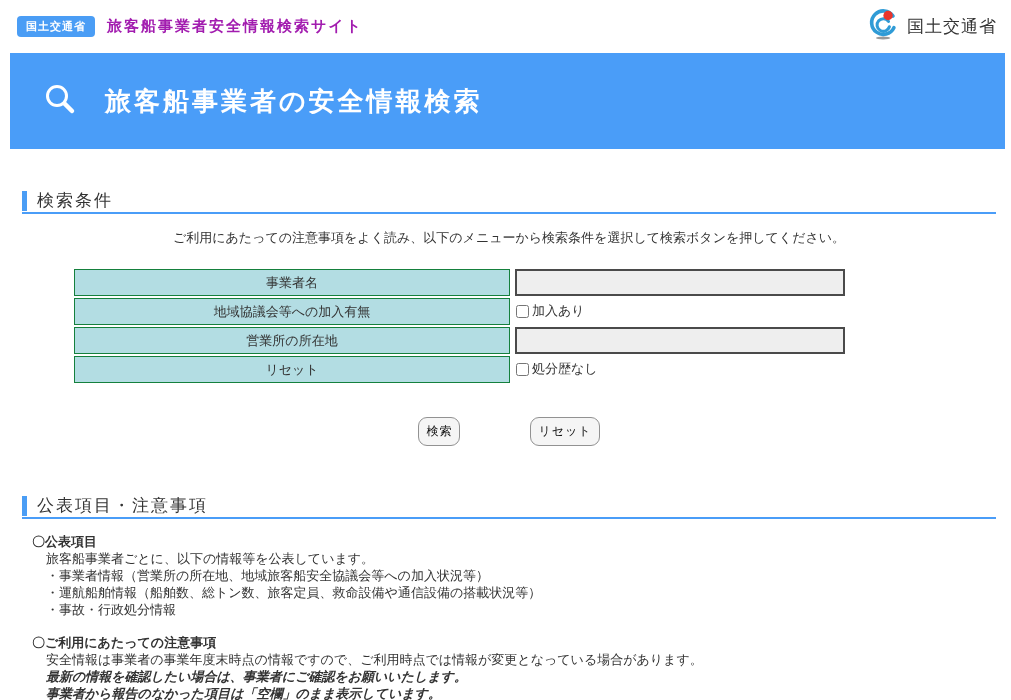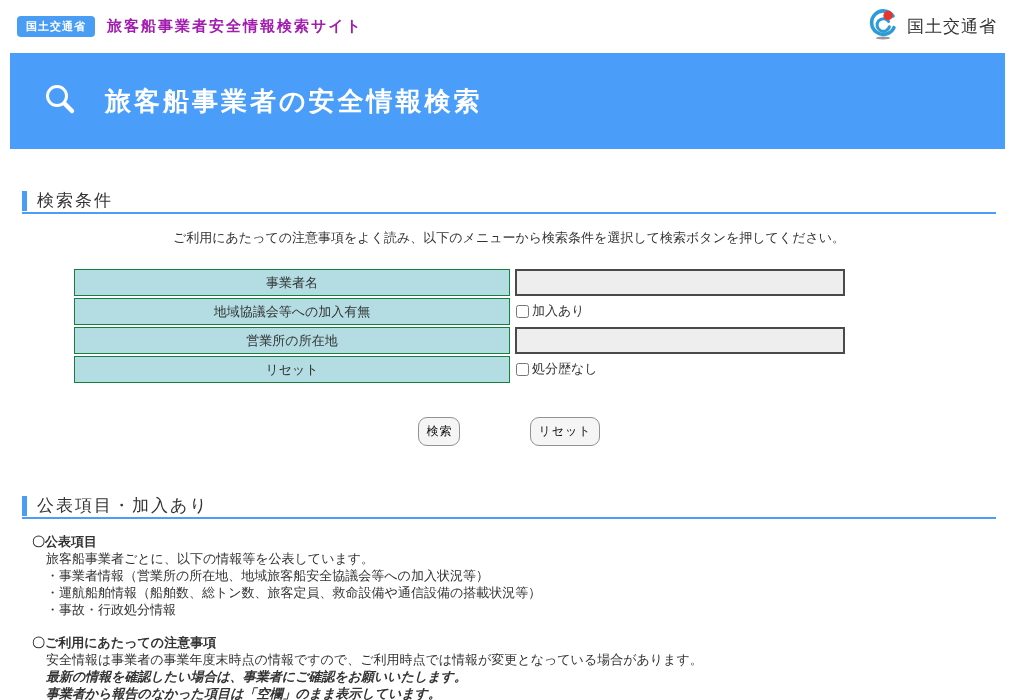--- a/index.html
+++ b/index.html
@@ -148,21 +148,21 @@
 
     <div class="button-row">
       <button class="form-button">検索</button>
       <button class="form-button">リセット</button>
     </div>
   </div>
 
   <div class="section-notes">
     <div class="section-heading">
       <span class="heading-bar"></span>
-      <span class="heading-text">公表項目・加入あり</span>
+      <span class="heading-text">公表項目・注意事項</span>
     </div>
 
     <div class="notes-block">
       <div class="notes-title">〇公表項目</div>
       <div class="notes-line">旅客船事業者ごとに、以下の情報等を公表しています。</div>
       <div class="notes-line">・事業者情報（営業所の所在地、地域旅客船安全協議会等への加入状況等）</div>
       <div class="notes-line">・運航船舶情報（船舶数、総トン数、旅客定員、救命設備や通信設備の搭載状況等）</div>
       <div class="notes-line">・事故・行政処分情報</div>
     </div>
 

